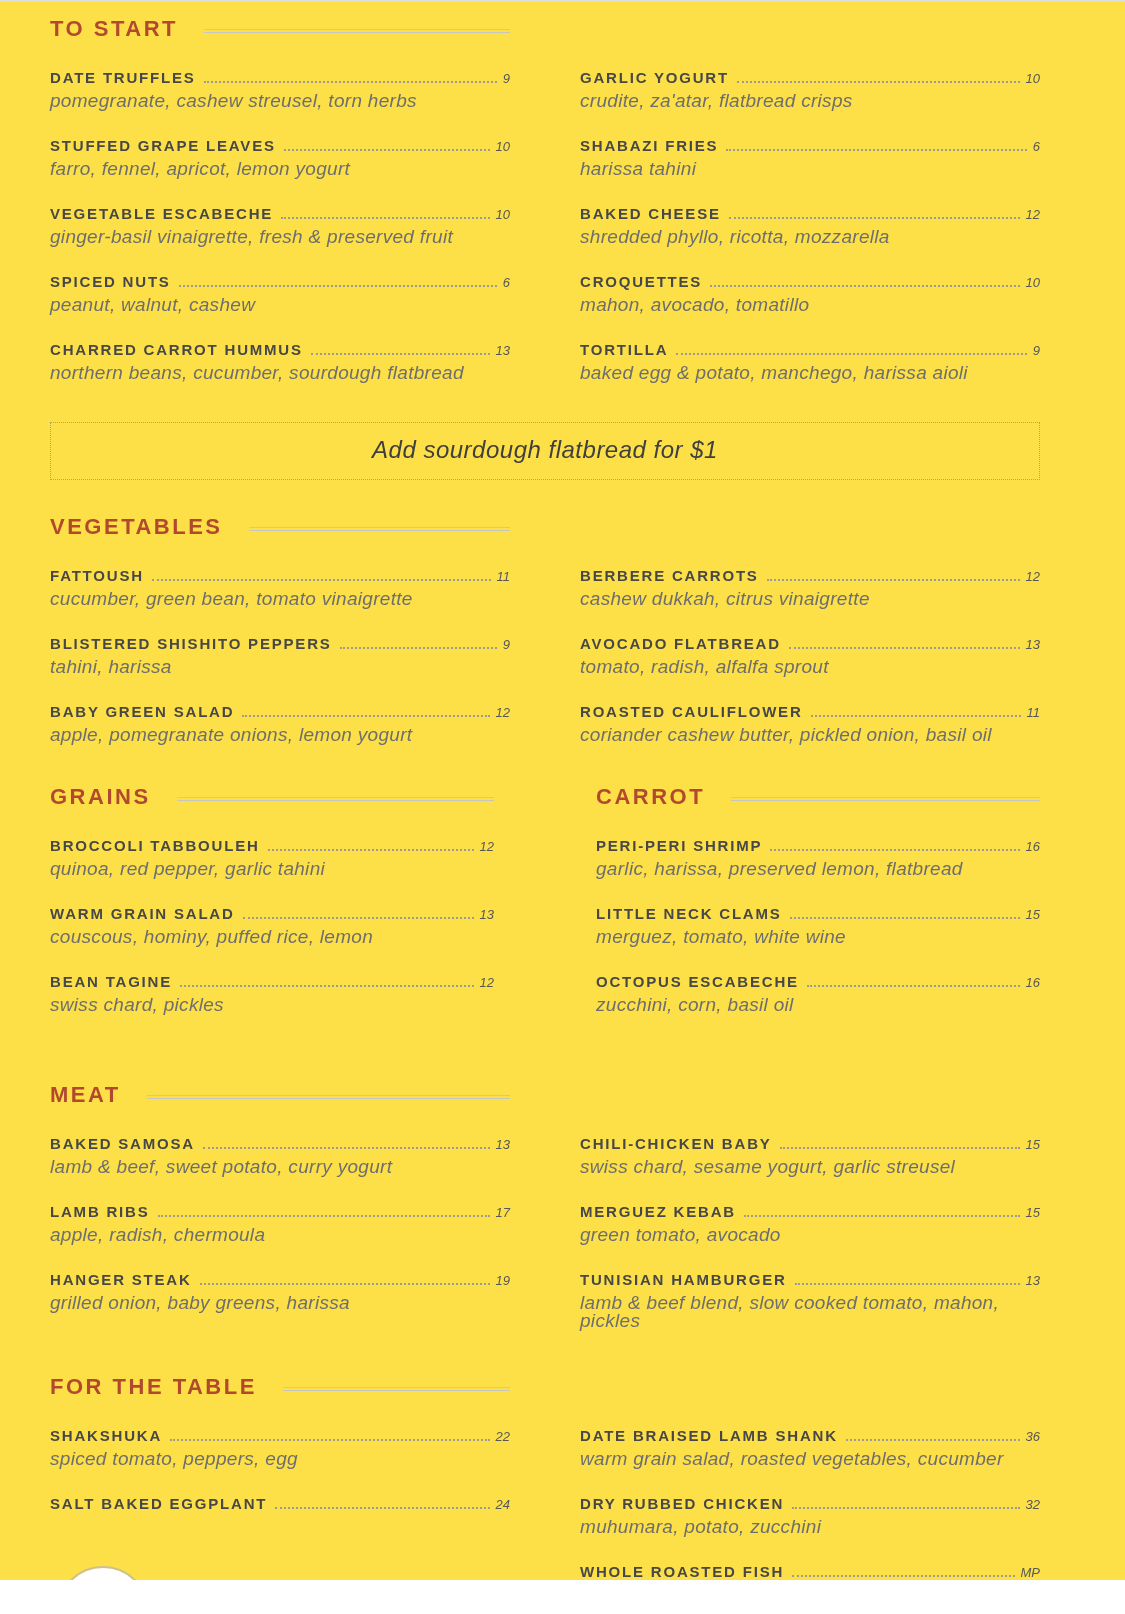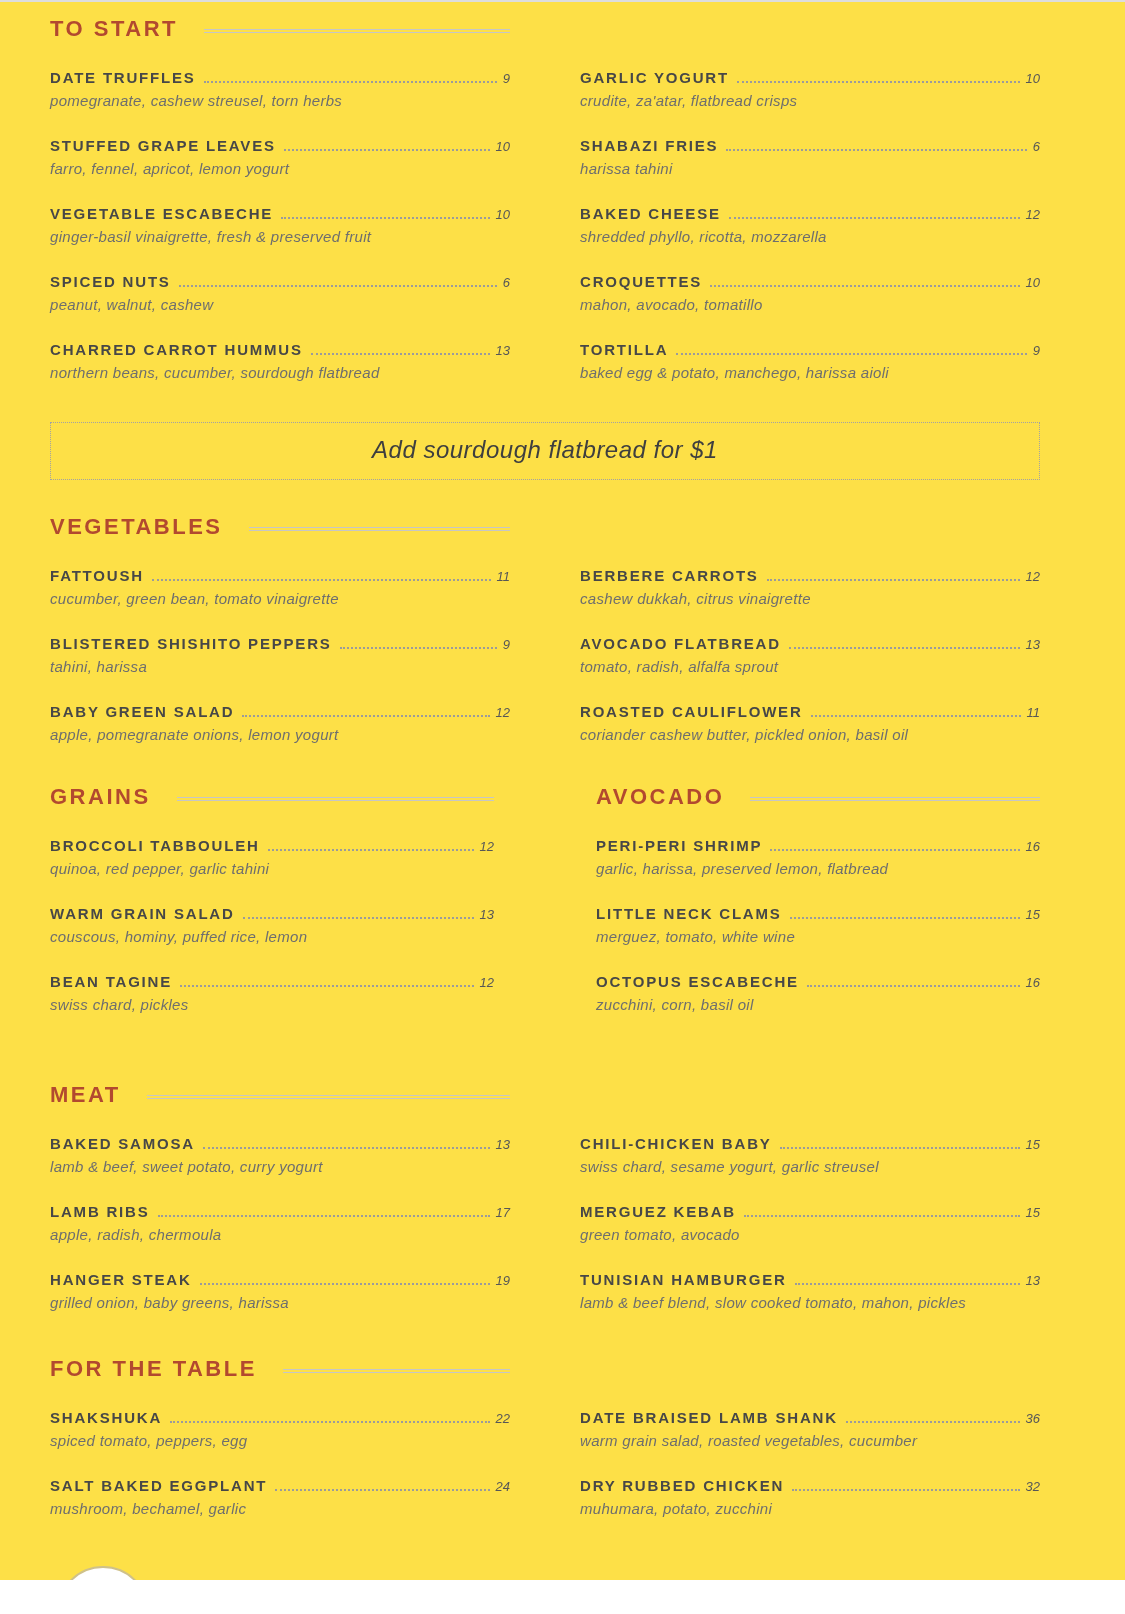--- a/index.html
+++ b/index.html
@@ -67,21 +67,21 @@
     border-bottom: 2px dotted #9b9b9b;
   }
   .item-price {
     font-size: 13px;
     font-style: italic;
     color: #575757;
     white-space: nowrap;
   }
   .item-desc {
     margin-top: 4px;
-    font-size: 15px;
+    font-size: 19px;
     font-style: italic;
     color: #6e6e6e;
     letter-spacing: 0.3px;
     line-height: 18px;
   }
 
   .banner {
     width: 990px;
     border: 1px dotted #a2a2a2;
     text-align: center;
@@ -305,21 +305,21 @@
                 <span class="dots"></span>
                 <span class="item-price">12</span>
               </div>
               <div class="item-desc">swiss chard, pickles</div>
             </div>
           </div>
         </div>
       </section>
     <section class="section half">
         <div class="sec-header">
-          <h2 class="sec-title">AVOCADO</h2>
+          <h2 class="sec-title">CARROT</h2>
           <span class="rule"></span>
         </div>
         <div class="cols">
           <div class="col">
             <div class="item">
               <div class="item-line">
                 <span class="item-name">PERI-PERI SHRIMP</span>
                 <span class="dots"></span>
                 <span class="item-price">16</span>
               </div>
@@ -421,38 +421,44 @@
               <span class="item-price">22</span>
             </div>
             <div class="item-desc">spiced tomato, peppers, egg</div>
           </div>
           <div class="item">
             <div class="item-line">
               <span class="item-name">SALT BAKED EGGPLANT</span>
               <span class="dots"></span>
               <span class="item-price">24</span>
             </div>
-            <div class="item-desc">mushroom, bechamel, garlic</div>
           </div>
         </div>
         <div class="col">
           <div class="item">
             <div class="item-line">
               <span class="item-name">DATE BRAISED LAMB SHANK</span>
               <span class="dots"></span>
               <span class="item-price">36</span>
             </div>
             <div class="item-desc">warm grain salad, roasted vegetables, cucumber</div>
           </div>
           <div class="item">
             <div class="item-line">
               <span class="item-name">DRY RUBBED CHICKEN</span>
               <span class="dots"></span>
               <span class="item-price">32</span>
             </div>
             <div class="item-desc">muhumara, potato, zucchini</div>
+          </div>
+          <div class="item">
+            <div class="item-line">
+              <span class="item-name">WHOLE ROASTED FISH</span>
+              <span class="dots"></span>
+              <span class="item-price">MP</span>
+            </div>
           </div>
         </div>
       </div>
     </section>
 
   <div class="logo-circle"></div>
 </div>
 
 </body></html>

